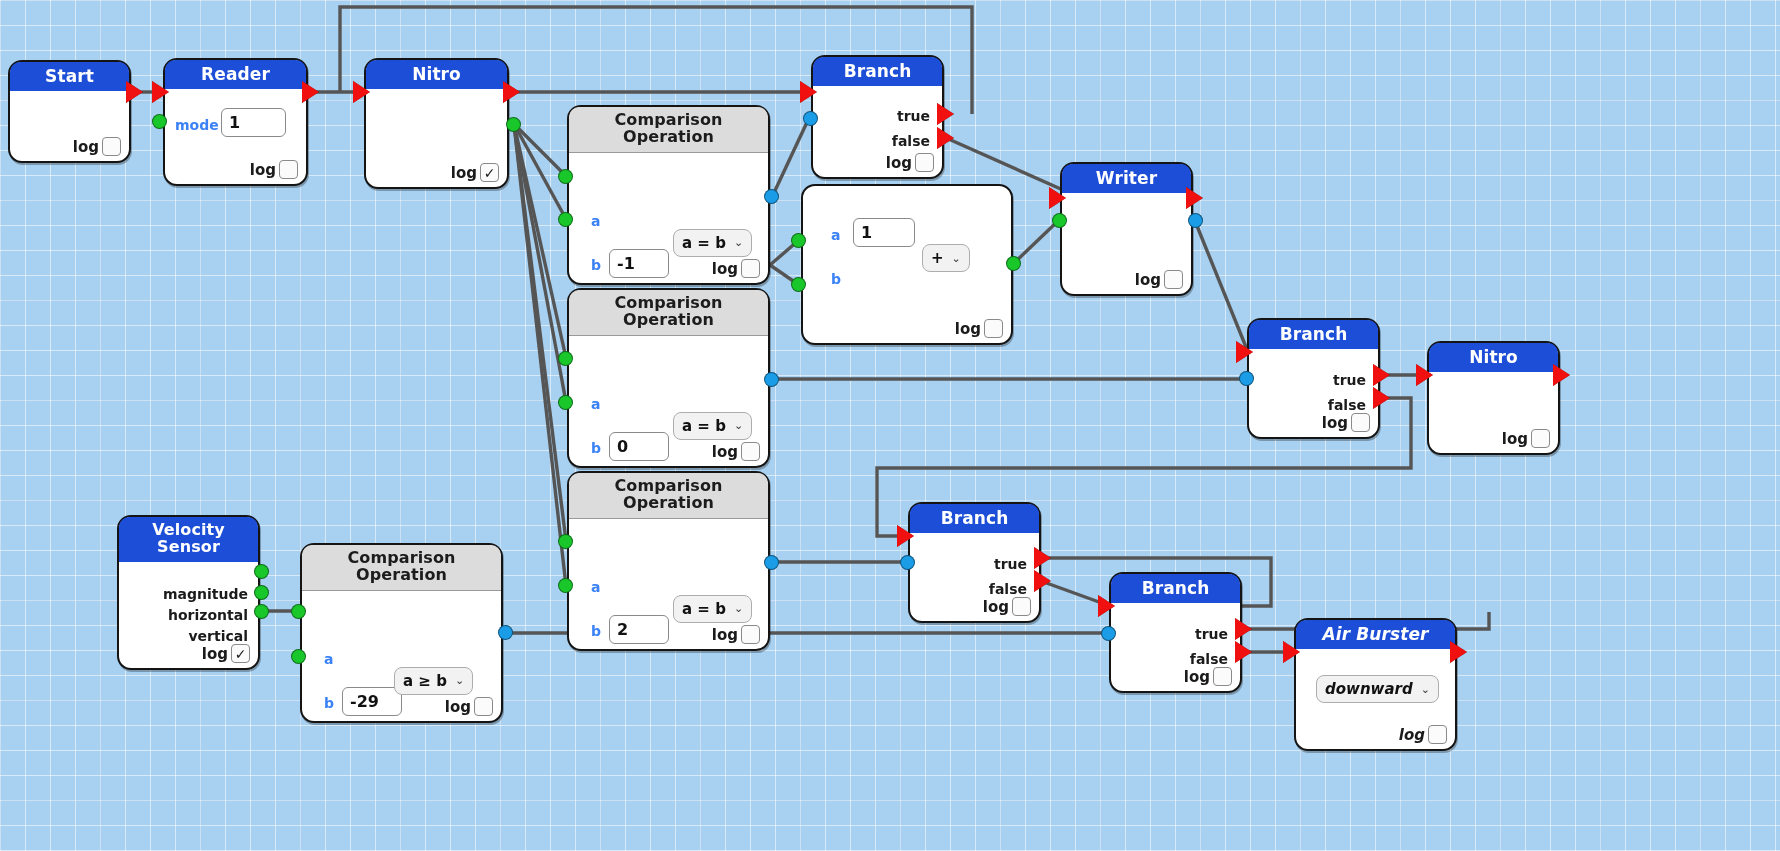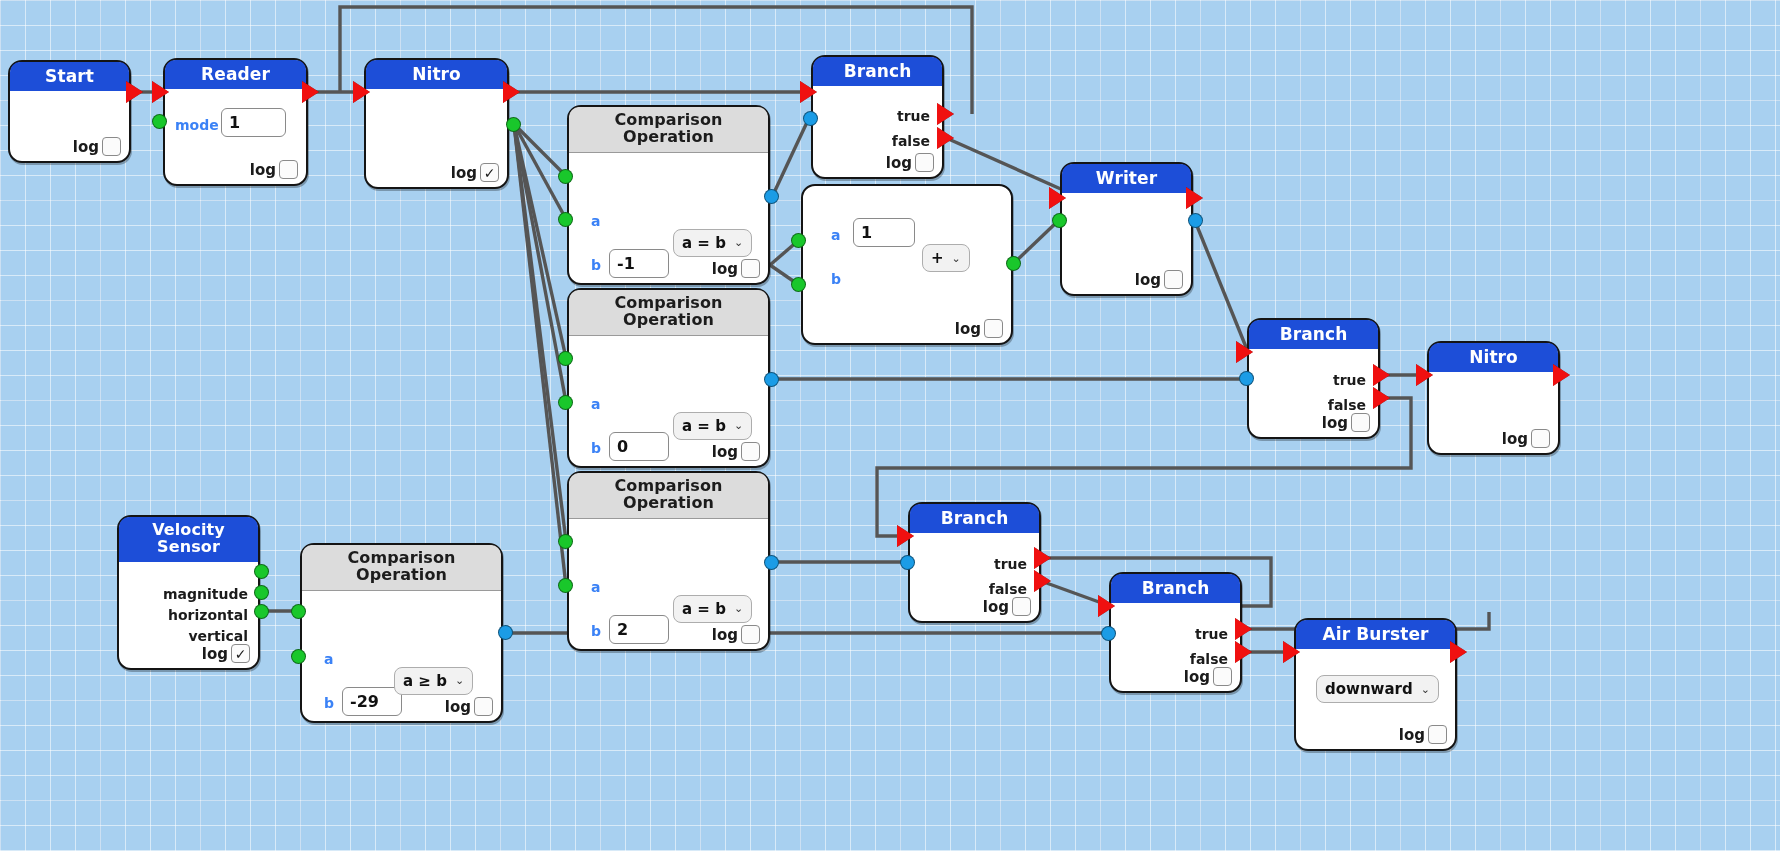--- a/index.html
+++ b/index.html
@@ -369,21 +369,21 @@
         <span>log</span>
         <span class="cb"></span>
       </div>
     </div>
   </div>
   <div class="tri" style="left:1098px;top:595px;"></div>
   <div class="dot blue" style="left:1101px;top:626px;"></div>
   <div class="tri" style="left:1235px;top:618px;"></div>
   <div class="tri" style="left:1235px;top:641px;"></div>
 
-  <div class="node" style="left:1294px;top:618px;width:163px;height:133px;">
+  <div class="node" style="left:1294px;top:618px;width:163px;height:133px;font-style:italic;">
     <div class="hdr red">Air Burster</div>
     <div class="body">
       <div class="sel" style="position:absolute;left:20px;top:26px;min-width:115px;justify-content:space-between;">
         <span>downward</span>
         <span class="chev">⌄</span>
       </div>
       <div class="logrow">
         <span>log</span>
         <span class="cb"></span>
       </div>

